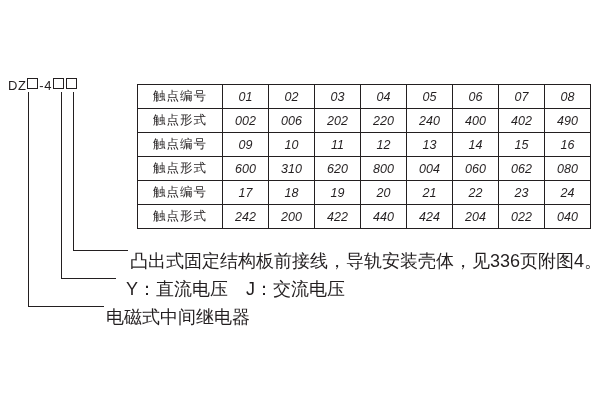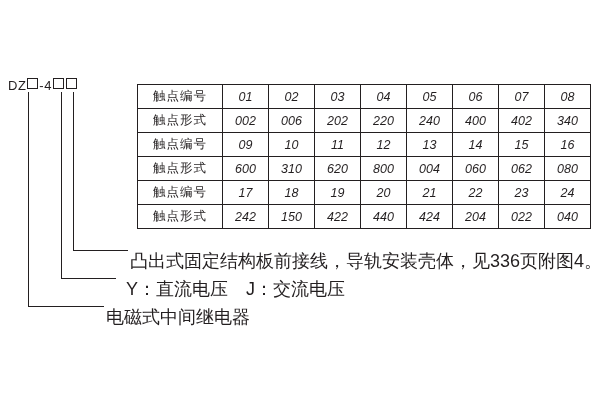--- a/index.html
+++ b/index.html
@@ -125,21 +125,21 @@
         </tr>
         <tr>
           <td class="hdr">触点形式</td>
           <td class="cell">002</td>
           <td class="cell">006</td>
           <td class="cell">202</td>
           <td class="cell">220</td>
           <td class="cell">240</td>
           <td class="cell">400</td>
           <td class="cell">402</td>
-          <td class="cell">340</td>
+          <td class="cell">490</td>
         </tr>
         <tr>
           <td class="hdr">触点编号</td>
           <td class="cell">09</td>
           <td class="cell">10</td>
           <td class="cell">11</td>
           <td class="cell">12</td>
           <td class="cell">13</td>
           <td class="cell">14</td>
           <td class="cell">15</td>
@@ -163,21 +163,21 @@
           <td class="cell">19</td>
           <td class="cell">20</td>
           <td class="cell">21</td>
           <td class="cell">22</td>
           <td class="cell">23</td>
           <td class="cell">24</td>
         </tr>
         <tr>
           <td class="hdr">触点形式</td>
           <td class="cell">242</td>
-          <td class="cell">150</td>
+          <td class="cell">200</td>
           <td class="cell">422</td>
           <td class="cell">440</td>
           <td class="cell">424</td>
           <td class="cell">204</td>
           <td class="cell">022</td>
           <td class="cell">040</td>
         </tr>
       </tbody>
     </table>
   </div>

